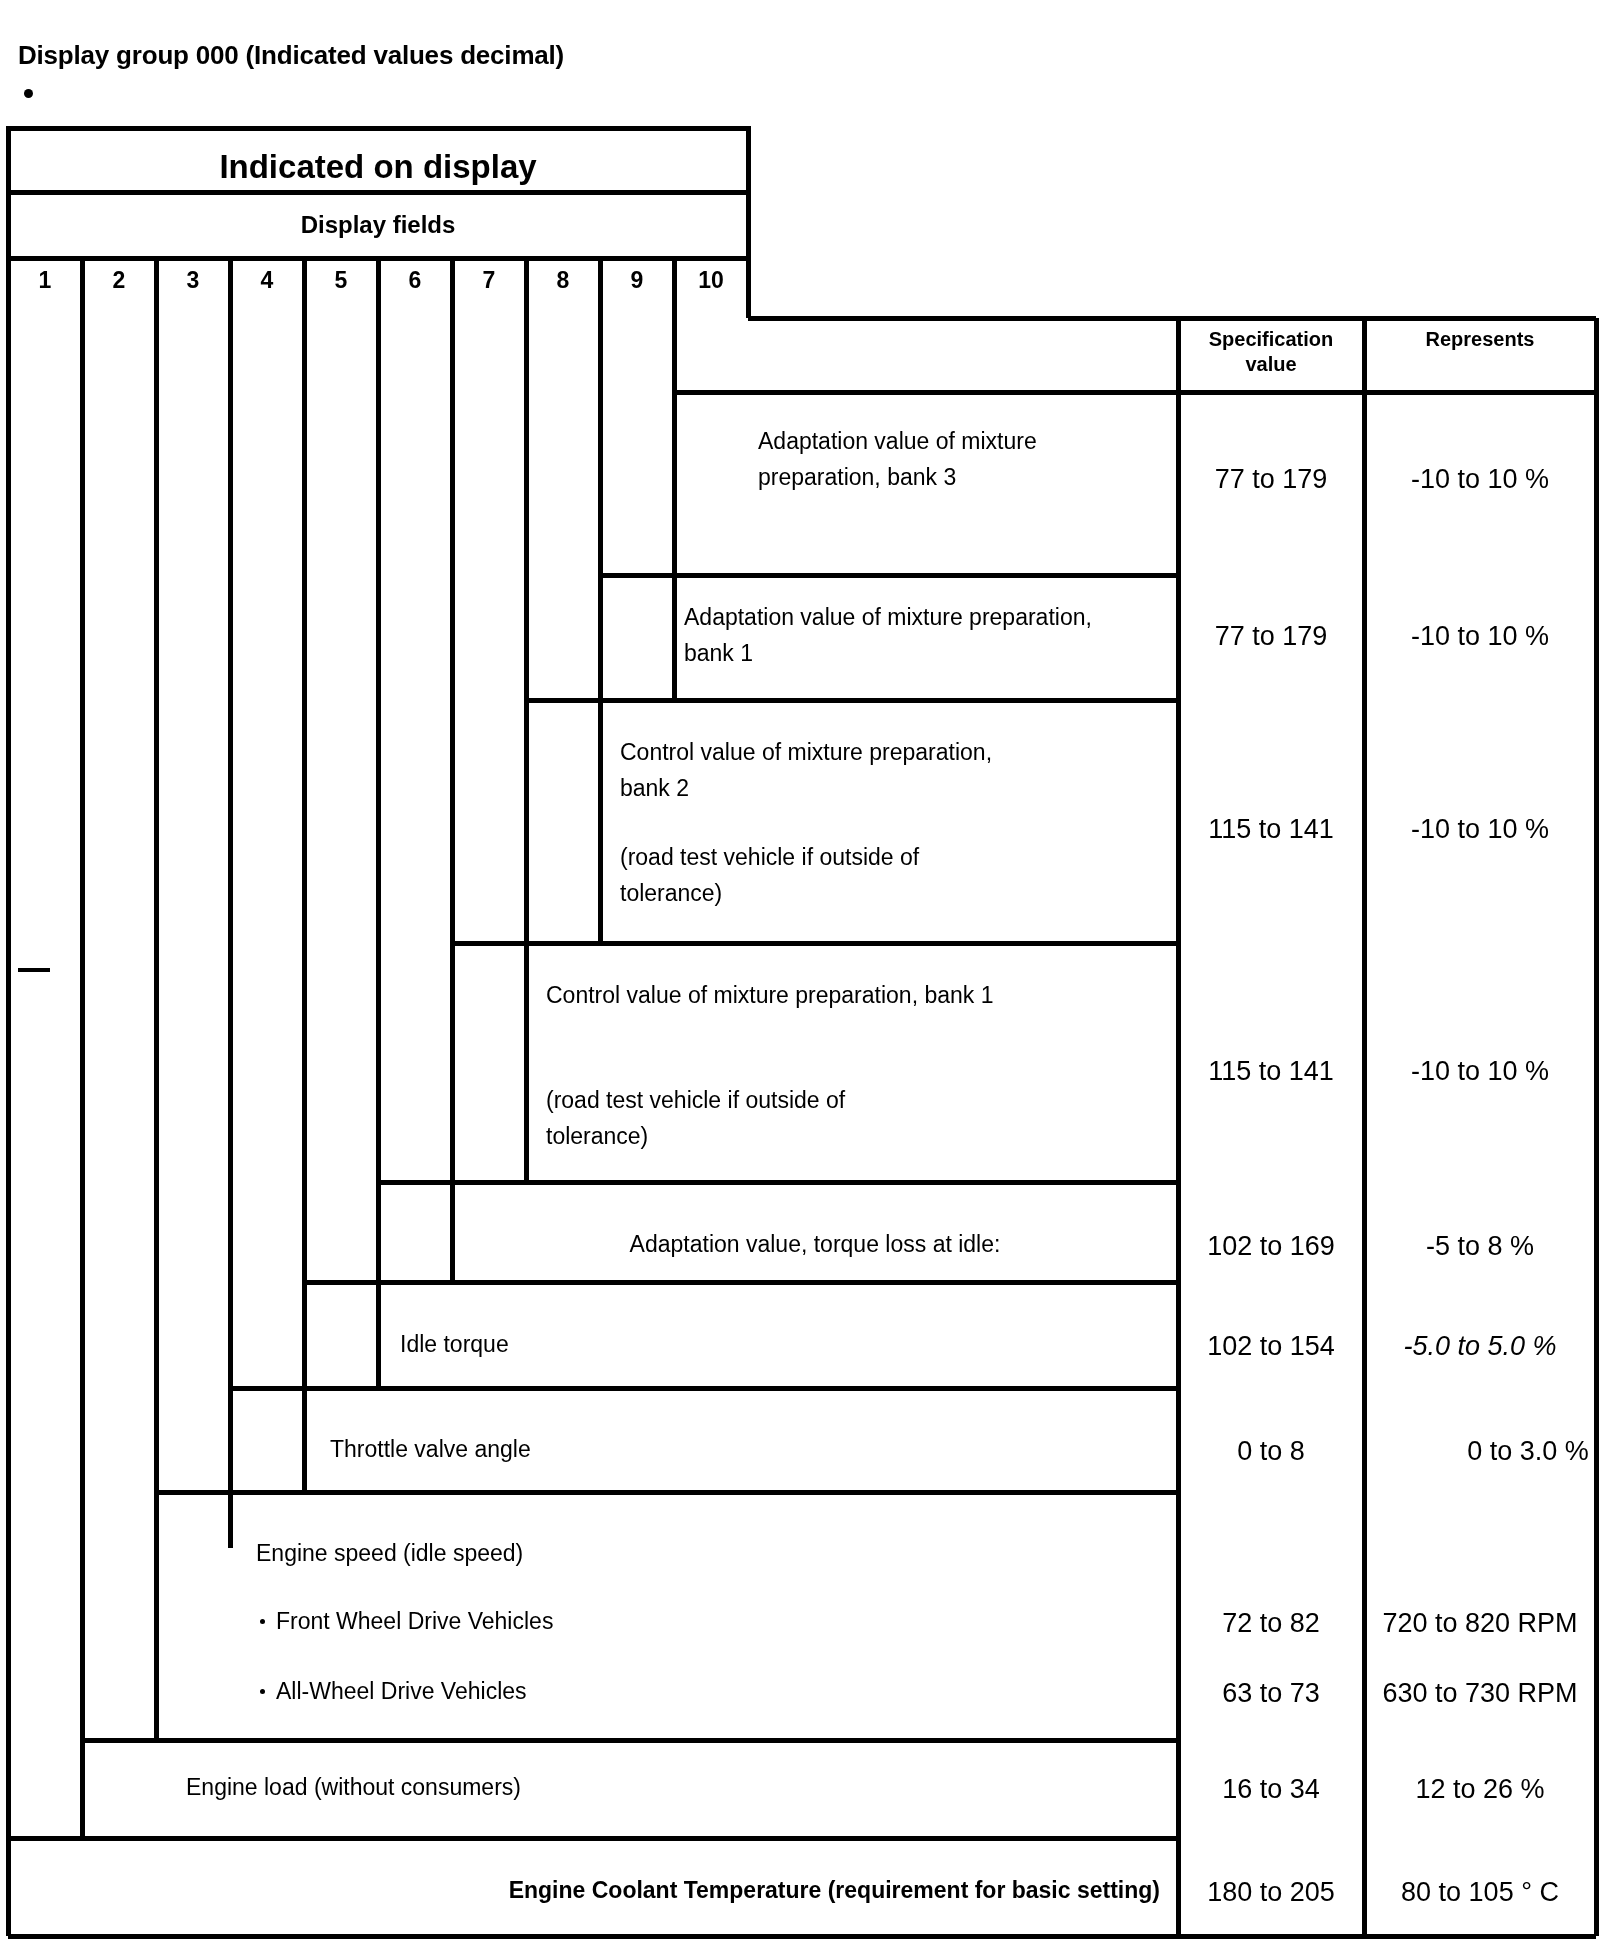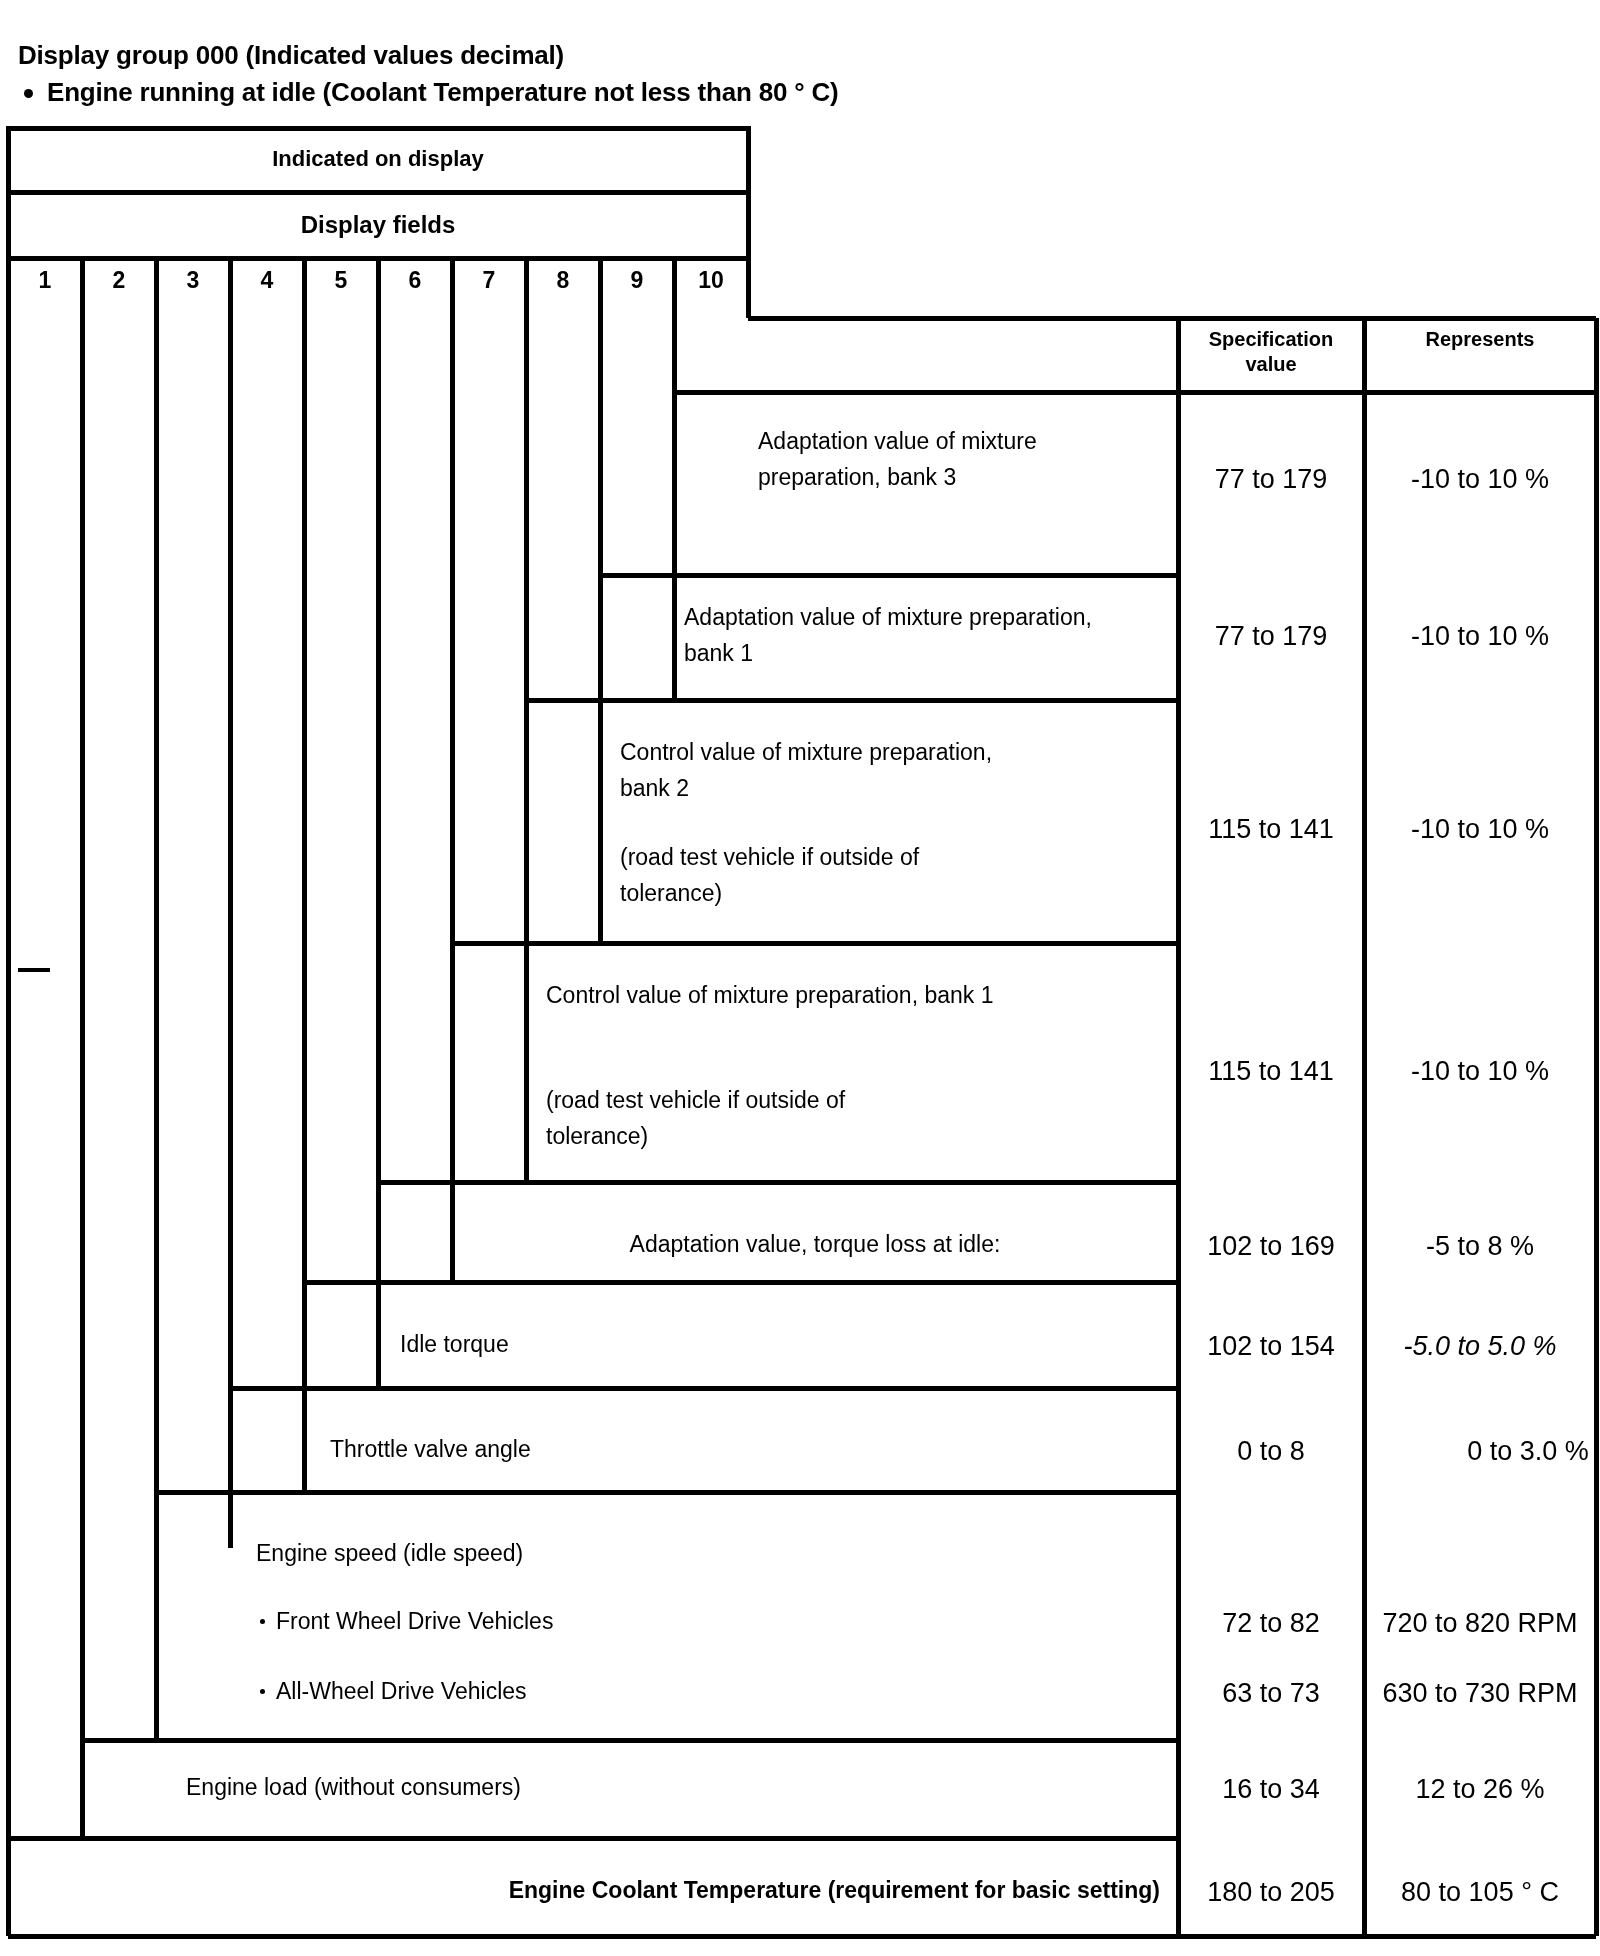--- a/index.html
+++ b/index.html
@@ -66,21 +66,21 @@
   .lbl {
     position: absolute;
     font-size: 23px;
     line-height: 1.45;
     color: #000;
     white-space: pre-line;
   }
   .lbl-bold { font-weight: bold; }
 
   .hdr-indicated {
-    font-size: 22px;
+    font-size: 33px;
     font-weight: bold;
     text-align: center;
   }
   .hdr-fields {
     font-size: 24px;
     font-weight: bold;
     text-align: center;
   }
   .colnum {
     font-size: 23px;
@@ -116,21 +116,20 @@
     flex: 0 0 auto;
   }
 </style>
 </head>
 <body>
 
 <div id="heading">
   <div class="h-title">Display group 000 (Indicated values decimal)</div>
   <div class="h-bullet-row">
     <span class="h-bullet-dot"></span>
-    <span class="h-bullet-text">Engine running at idle (Coolant Temperature not less than 80 ° C)</span>
   </div>
 </div>
 
 <div id="diagram">
 <svg width="1600" height="1956" viewBox="0 0 1600 1956" xmlns="http://www.w3.org/2000/svg">
   <g fill="none" stroke="#000000" stroke-width="5" shape-rendering="crispEdges">
 
     <path d="M 8,128 L 748,128 L 748,192 L 8,192 Z"></path>
 
     <path d="M 8,192 L 748,192 L 748,258 L 8,258"></path>

